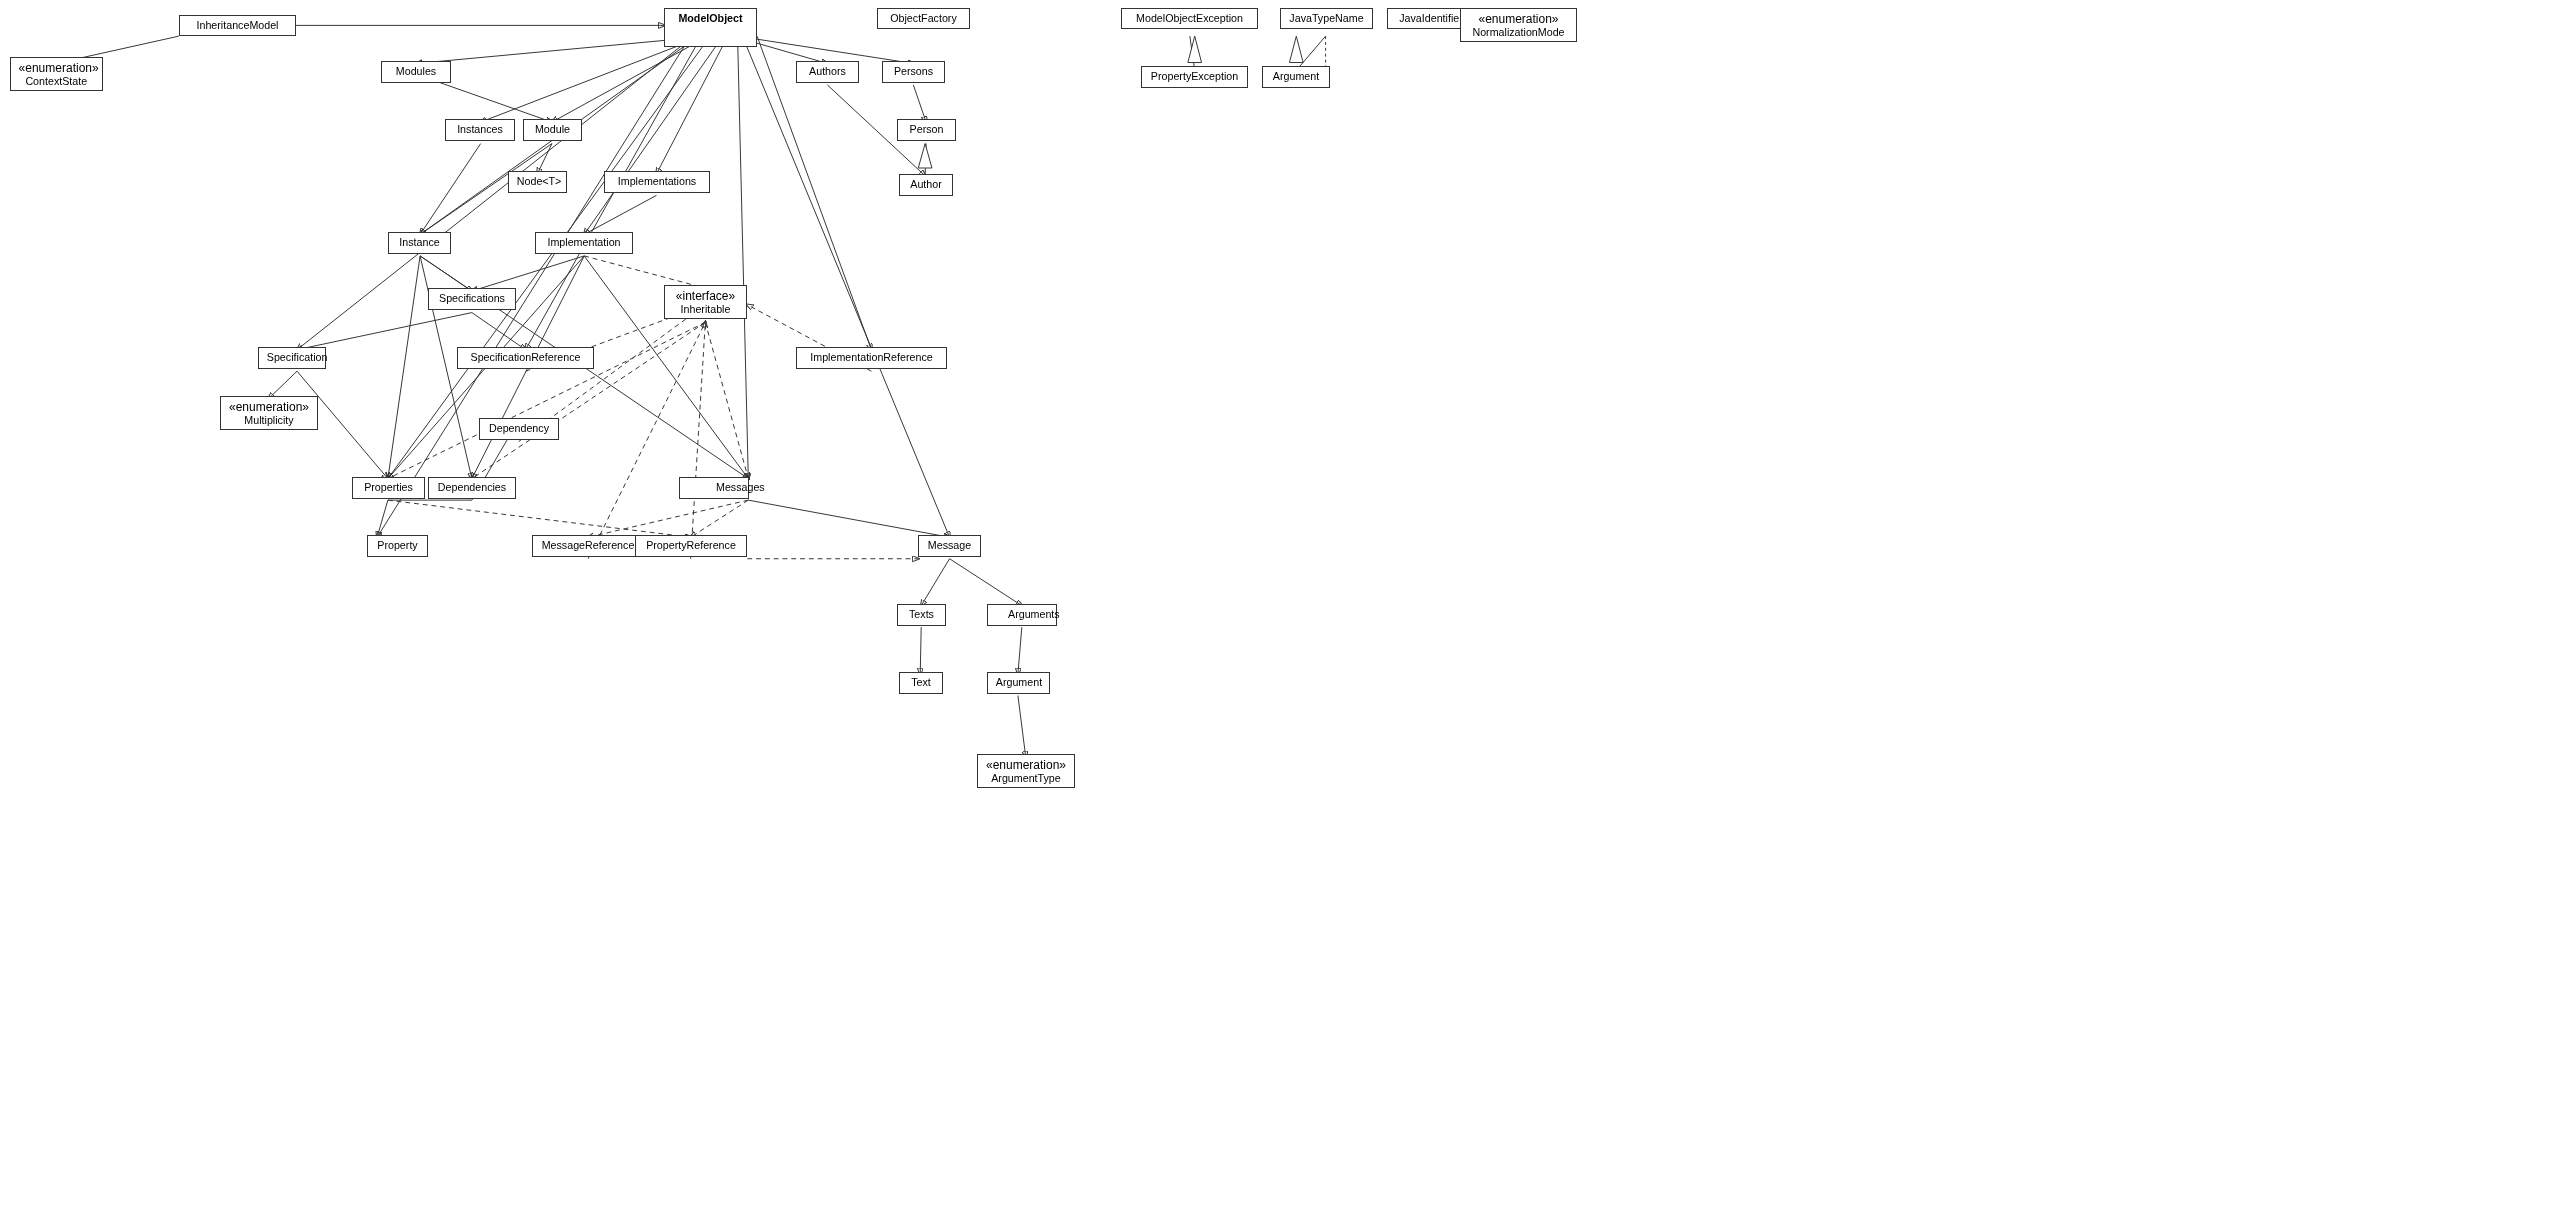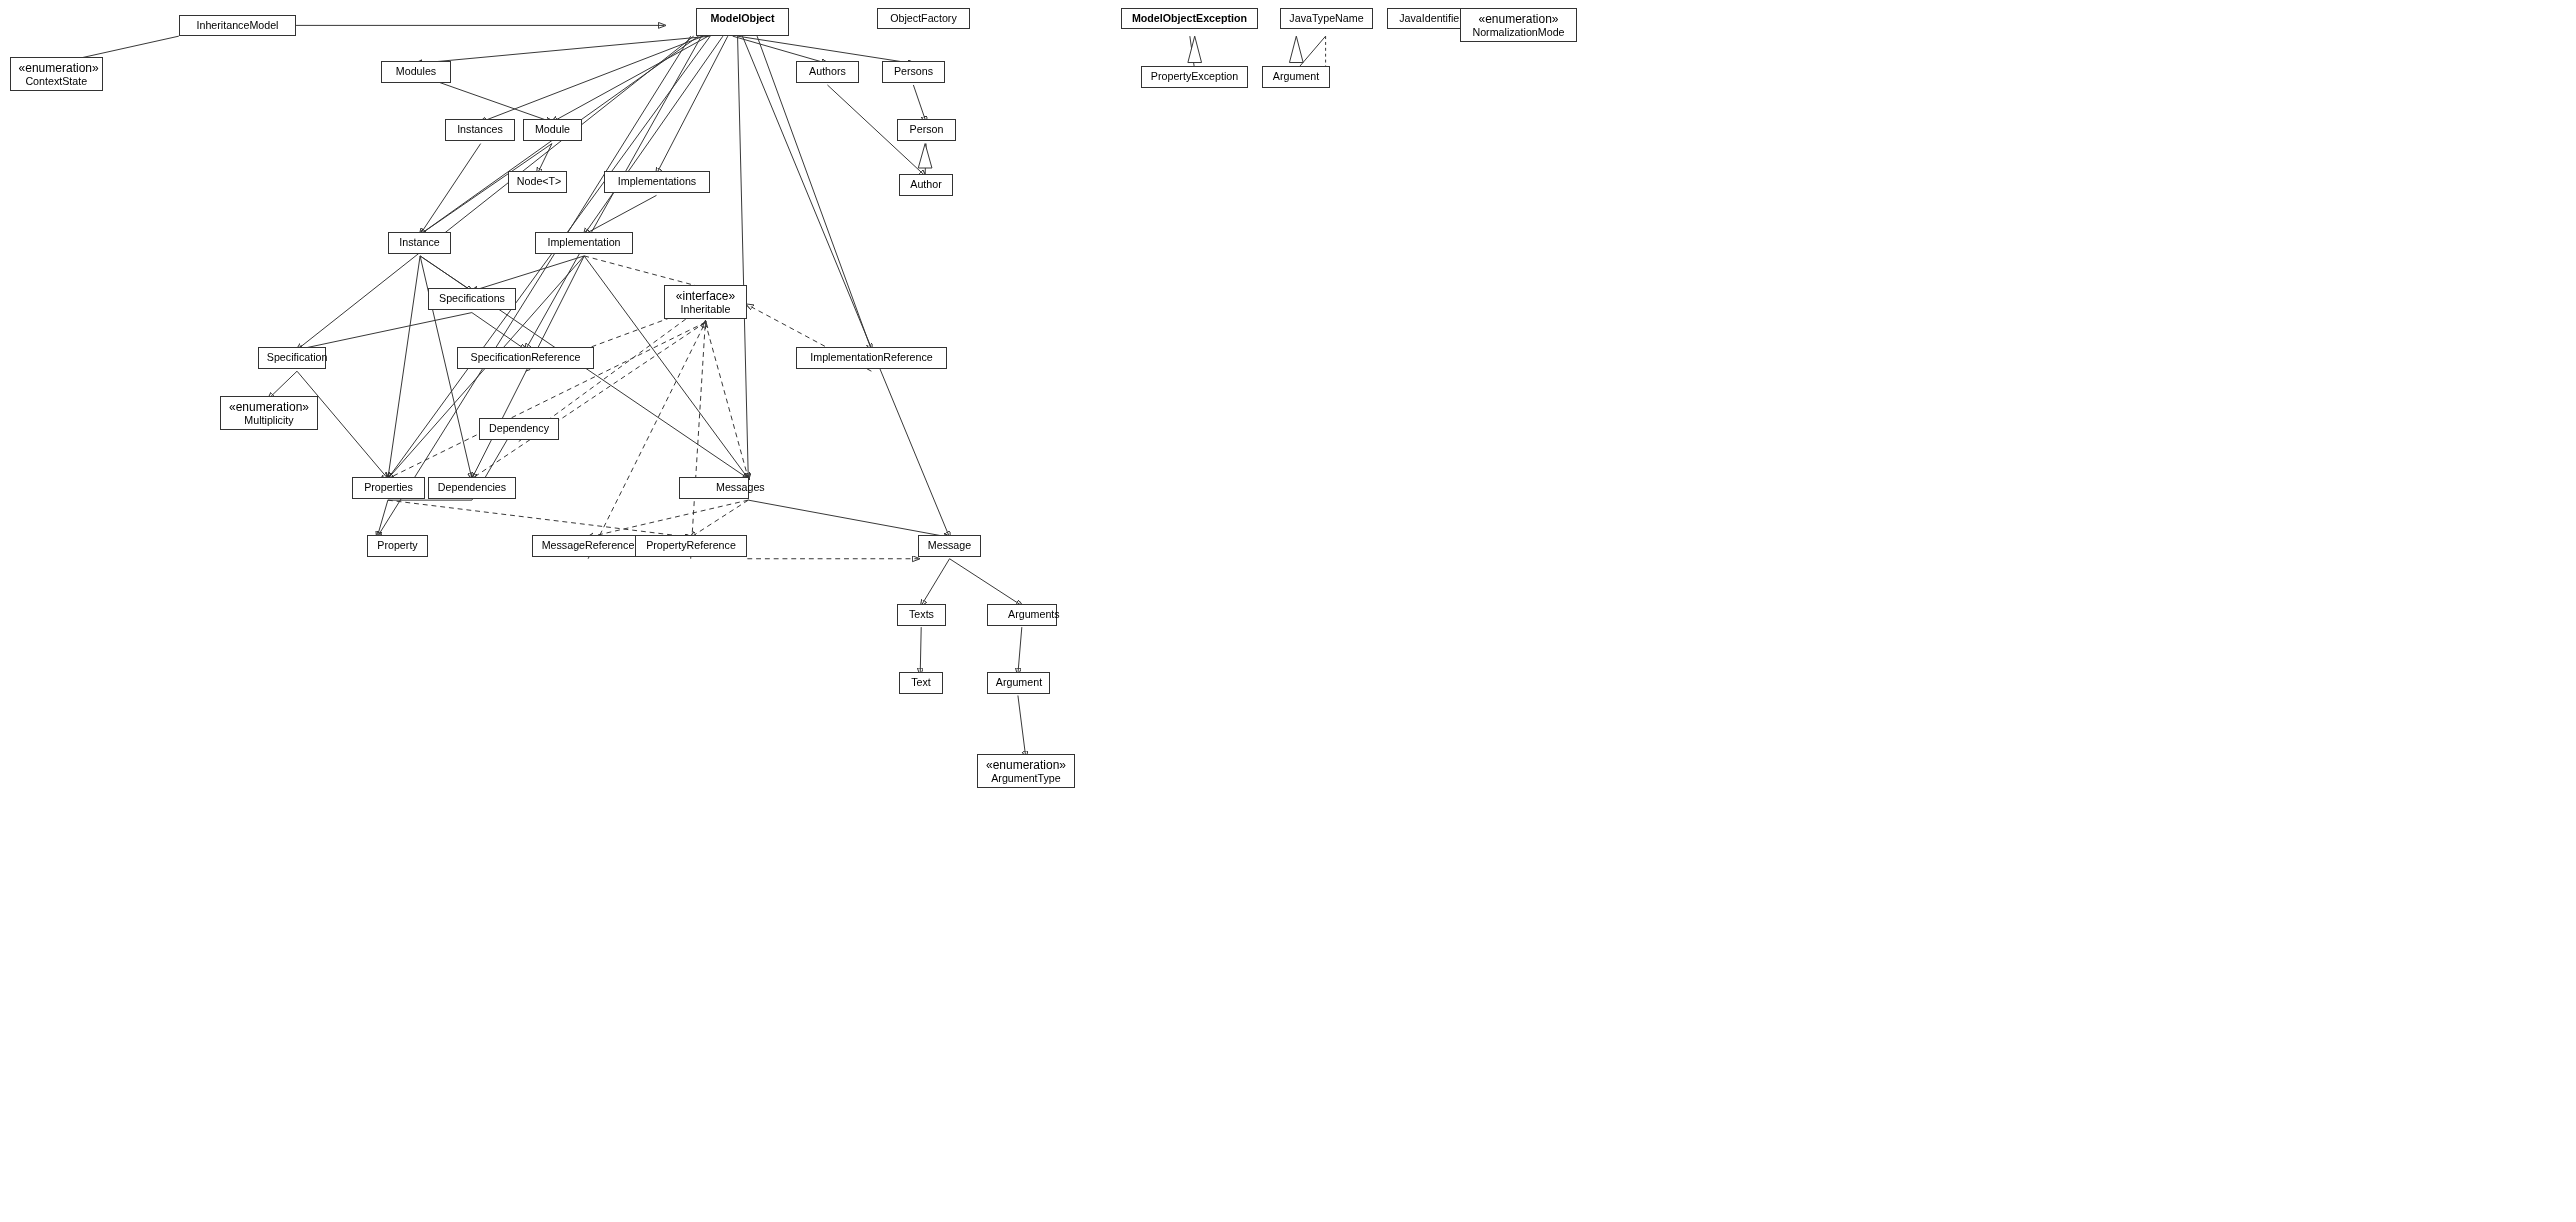--- a/index.html
+++ b/index.html
@@ -186,40 +186,40 @@
       </marker>
       <marker id="open-tri" markerWidth="10" markerHeight="10" refX="5" refY="5" orient="auto">
         <path d="M0,0 L5,10 L10,0" fill="white" stroke="#333"></path>
       </marker>
     </defs>
   </svg>
 
   <div class="node" style="left:179px;top:14.7px;width:117px;height:21.5px;">
     <span>InheritanceModel</span>
   </div>
-  <div class="node" style="left:664px;top:7.8px;width:93px;height:28px;font-weight:bold;margin-left:32px;">
+  <div class="node" style="left:664px;top:7.8px;width:93px;height:39px;font-weight:bold;">
     <span>ModelObject</span>
   </div>
   <div class="node" style="left:877px;top:7.8px;width:93px;height:21.5px;text-align:center;">
     <span>ObjectFactory</span>
   </div>
   <div class="node" style="left:9.8px;top:57px;width:93px;height:34px;">
     <span class="stereotype">«enumeration»</span>
     <span>ContextState</span>
   </div>
   <div class="node" style="left:381px;top:61px;width:70px;height:21.5px;">
     <span>Modules</span>
   </div>
   <div class="node" style="left:796px;top:61px;width:63px;height:21.5px;">
     <span>Authors</span>
   </div>
   <div class="node" style="left:882px;top:61px;width:63px;height:21.5px;">
     <span>Persons</span>
   </div>
-  <div class="node" style="left:1121px;top:7.8px;width:137px;height:21.5px;font-weight:bold;">
+  <div class="node" style="left:1121px;top:7.8px;width:137px;height:21.5px;">
     <span>ModelObjectException</span>
   </div>
   <div class="node" style="left:1280px;top:7.8px;width:93px;height:21.5px;">
     <span>JavaTypeName</span>
   </div>
   <div class="node" style="left:1387px;top:7.8px;width:88px;height:21.5px;">
     <span>JavaIdentifier</span>
   </div>
   <div class="node" style="left:1460px;top:7.8px;width:117px;height:34px;">
     <span class="stereotype">«enumeration»</span>

